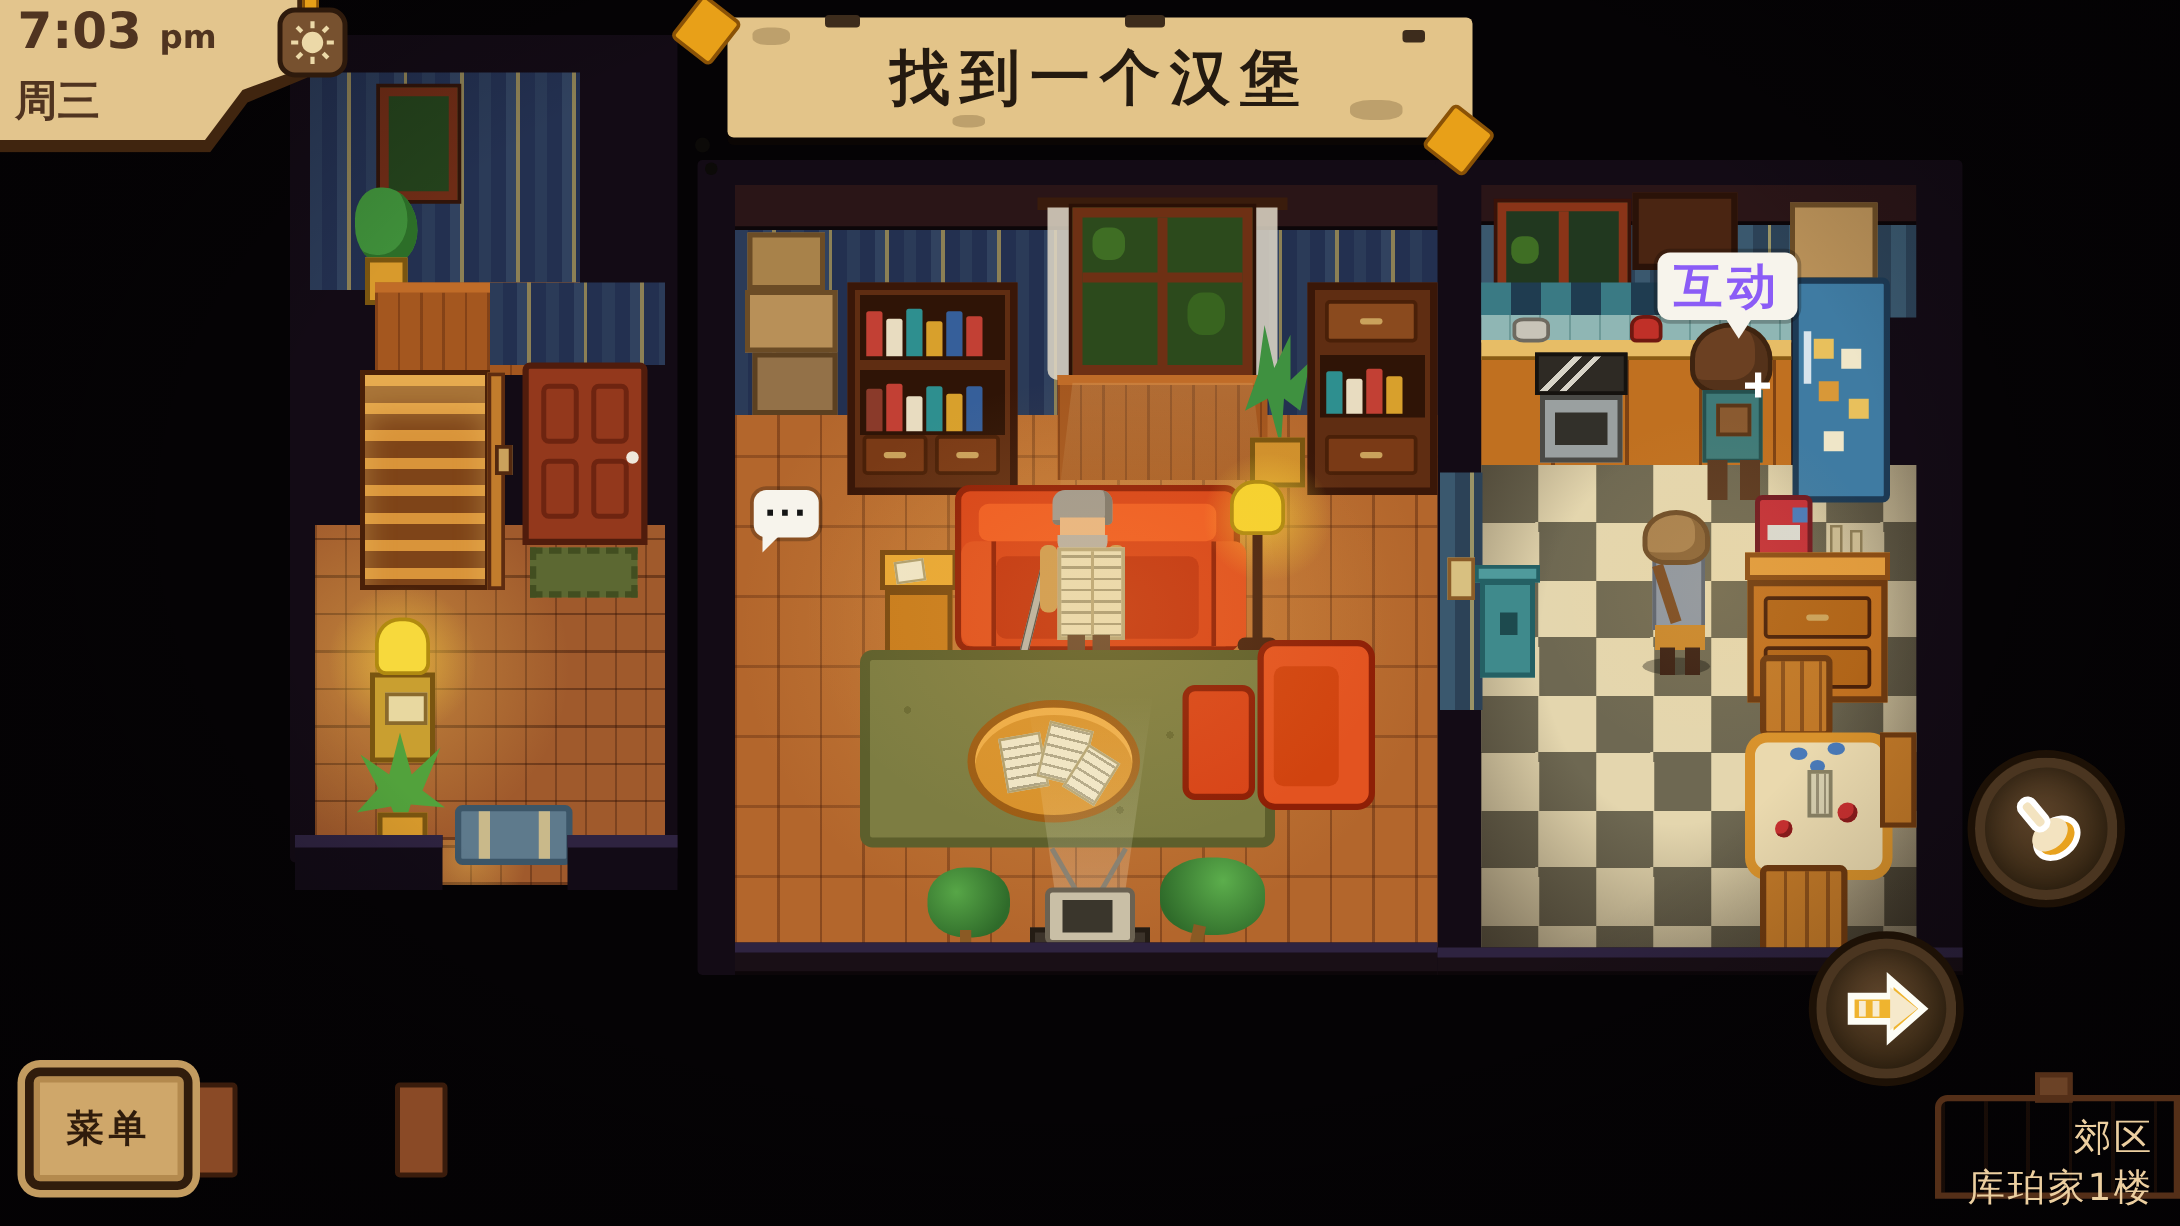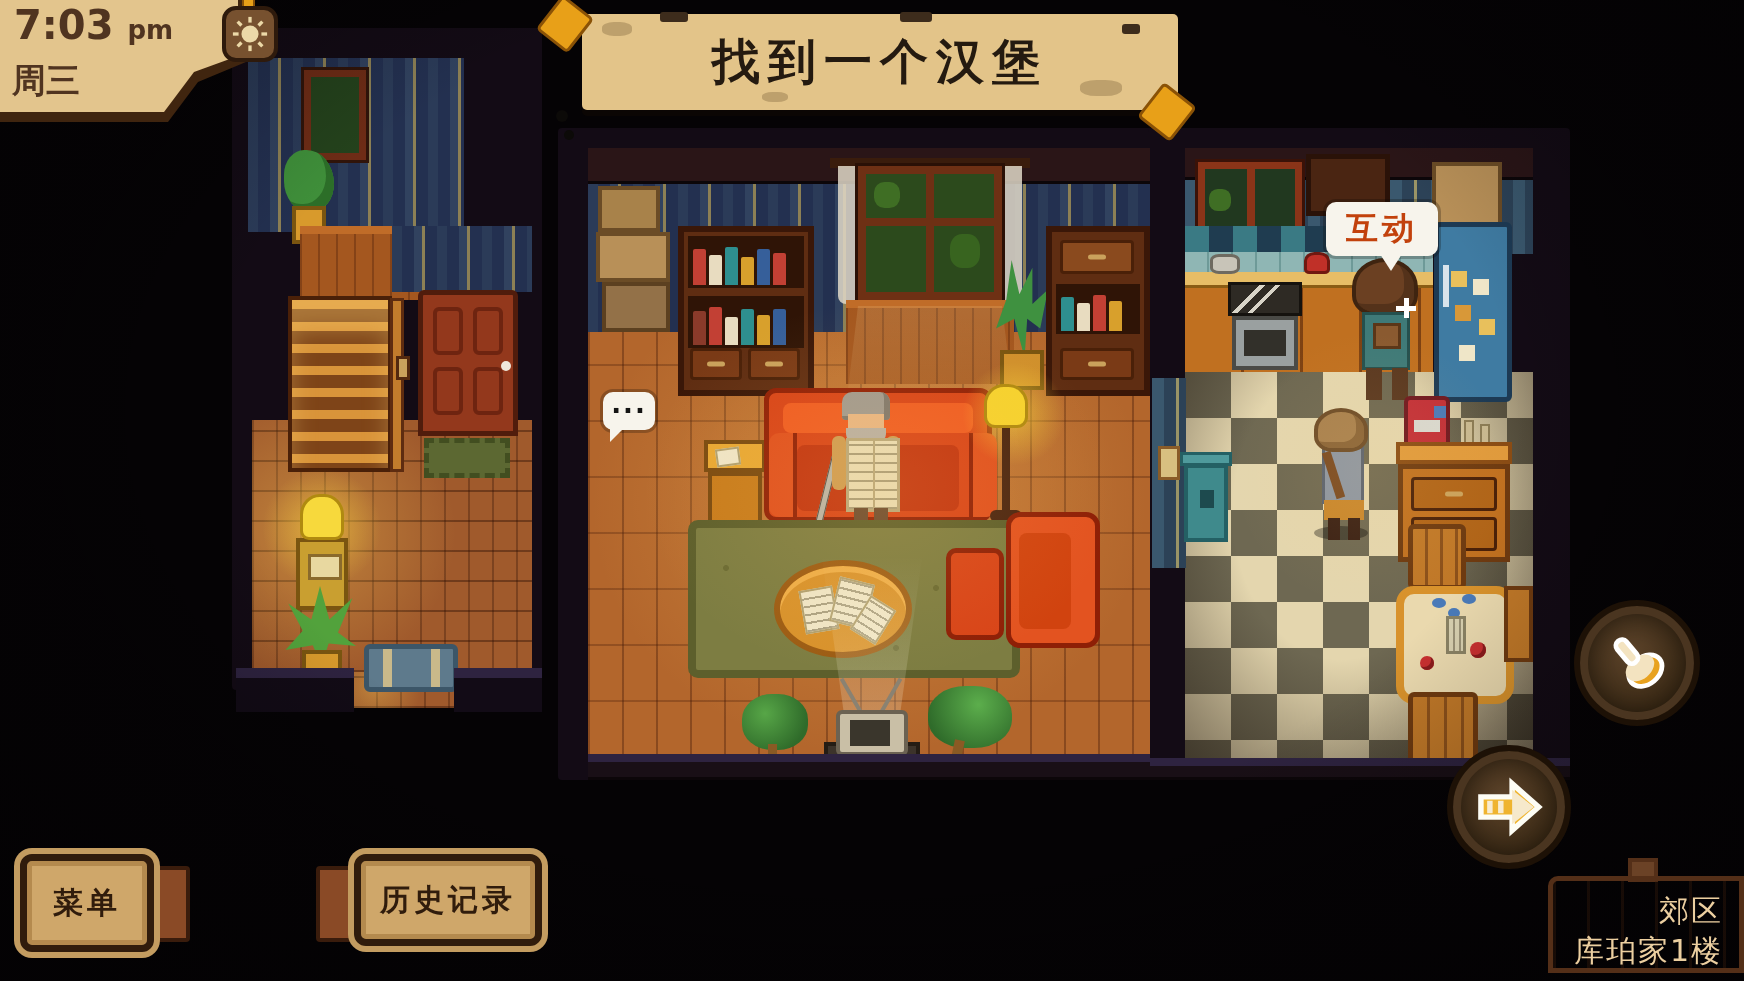--- a/index.html
+++ b/index.html
@@ -306,21 +306,21 @@
     <div class="px glow" style="left:640px;top:300px;width:480px;height:380px;background:radial-gradient(ellipse,rgba(255,196,100,.16),transparent 70%);"></div>
     <div class="px glow" style="left:1230px;top:330px;width:280px;height:280px;background:radial-gradient(ellipse,rgba(255,210,120,.10),transparent 70%);"></div>
     <div class="px glow" style="left:0;top:0;width:1744px;height:981px;background:radial-gradient(ellipse at 50% 42%,transparent 52%,rgba(2,1,2,.5) 95%);"></div>
 
     <div class="px bubble" style="left:603px;top:392px;width:52px;height:38px;display:flex;align-items:center;justify-content:center;">
       <span style="font-size:26px;font-weight:bold;color:#141414;letter-spacing:2px;line-height:10px;">···</span>
     </div>
     <div class="px" style="left:610px;top:428px;width:0;height:0;border-top:14px solid #f7f4ec;border-right:14px solid transparent;"></div>
 
     <div class="px bubble" style="left:1326px;top:202px;width:112px;height:54px;display:flex;align-items:center;justify-content:center;">
-      <span style="font-size:32px;font-weight:bold;color:#c2410c;letter-spacing:4px;">互动</span>
+      <span style="font-size:39px;font-weight:bold;color:#8b5cf6;letter-spacing:4px;">互动</span>
     </div>
     <div class="px" style="left:1380px;top:254px;width:0;height:0;border-left:11px solid transparent;border-right:11px solid transparent;border-top:17px solid #f7f4ec;"></div>
     <div class="px" style="left:1396px;top:298px;width:20px;height:20px;">
       <div class="px" style="left:8px;top:0;width:5px;height:20px;background:#fff;"></div>
       <div class="px" style="left:0;top:8px;width:20px;height:5px;background:#fff;"></div>
     </div>
   </div>
 
   <div class="px" style="left:0;top:0;width:254px;height:122px;background:#40250f;clip-path:polygon(0 0,246px 0,246px 62px,198px 82px,168px 122px,0 122px);"></div>
   <div class="px paper" style="left:0;top:0;width:248px;height:112px;clip-path:polygon(0 0,238px 0,238px 56px,194px 72px,164px 112px,0 112px);">
@@ -358,41 +358,40 @@
   </div>
   <div class="px pin" style="left:545px;top:2px;width:40px;height:44px;"></div>
   <div class="px pin" style="left:1146px;top:90px;width:42px;height:44px;"></div>
   <div class="px" style="left:556px;top:110px;width:12px;height:12px;background:#0c0a08;border-radius:50%;"></div>
   <div class="px" style="left:564px;top:130px;width:10px;height:10px;background:#0c0a08;border-radius:50%;"></div>
 
 
   <div class="px post" style="left:150px;top:866px;width:40px;height:76px;"></div>
   <div class="px post" style="left:316px;top:866px;width:42px;height:76px;"></div>
   <button class="px pix-btn" style="left:20px;top:854px;width:134px;height:98px;">菜单</button>
-  <button class="px pix-btn" style="left:354px;top:854px;width:188px;height:92px;">历史记录</button>
 
   <button class="px circle-btn" style="left:1574px;top:600px;width:126px;height:126px;">
     <svg width="80" height="80" viewBox="0 0 100 100">
       <g transform="rotate(-40 50 50)">
         <ellipse cx="52" cy="64" rx="23" ry="17" fill="#e8a21f" stroke="#ffffff" stroke-width="6"></ellipse>
         <ellipse cx="49" cy="57" rx="20" ry="14" fill="#f3e3c0"></ellipse>
         <rect x="42" y="14" width="15" height="34" rx="7" fill="#f3e3c0" stroke="#ffffff" stroke-width="6"></rect>
       </g>
     </svg>
   </button>
   <button class="px circle-btn" style="left:1447px;top:745px;width:124px;height:124px;">
     <svg width="78" height="78" viewBox="0 0 100 100">
       <path d="M14 37 h40 v-17 l34 30 -34 30 v-17 h-40 z" fill="#efb42f" stroke="#fdfdf5" stroke-width="7" stroke-linejoin="miter"></path>
       <rect x="22" y="42" width="7" height="16" fill="#f8ecd0"></rect>
       <rect x="36" y="42" width="7" height="16" fill="#f8ecd0"></rect>
       <path d="M54 28 l28 22 -28 22 z" fill="#f6e9cb"></path>
     </svg>
   </button>
 
   <div class="px" style="left:1628px;top:858px;width:30px;height:24px;background:#6b4226;border:4px solid #542f18;"></div>
-  <div class="px sign" style="left:1548px;top:876px;width:196px;height:97px;">
+  <div class="px sign" style="left:1548px;top:876px;width:196px;height:83px;">
     <div class="sign-text">
       <div>郊区</div>
       <div>库珀家1楼</div>
     </div>
   </div>
 
 </div>
 
 </body></html>

